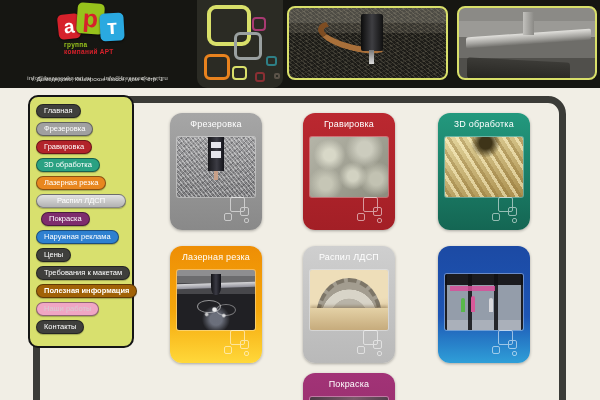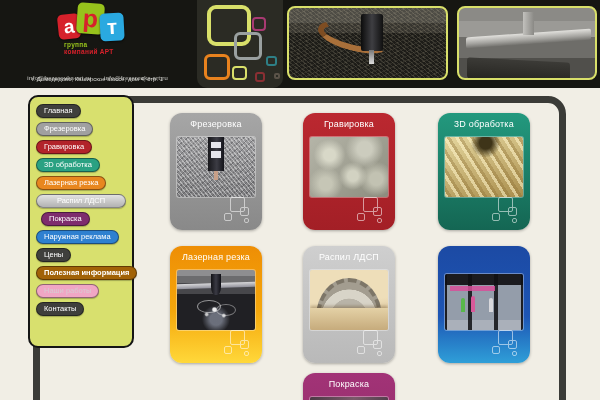--- a/index.html
+++ b/index.html
@@ -213,20 +213,21 @@
   <nav class="sidebar">
     <a class="mbtn" style="background-color: rgb(63, 63, 60);">Главная</a>
     <a class="mbtn" style="background-color: rgb(160, 160, 160);">Фрезеровка</a>
     <a class="mbtn" style="background-color: rgb(178, 35, 42);">Гравировка</a>
     <a class="mbtn" style="background-color: rgb(42, 161, 130);">3D обработка</a>
     <a class="mbtn" style="background-color: rgb(232, 135, 31);">Лазерная резка</a>
     <a class="mbtn wide-silver">Распил ЛДСП</a>
     <a class="mbtn indent" style="background-color: rgb(126, 44, 109);">Покраска</a>
     <a class="mbtn" style="background-color: rgb(46, 128, 208);">Наружная реклама</a>
     <a class="mbtn" style="background-color: rgb(63, 63, 60);">Цены</a>
+    <a class="mbtn" style="background-color: rgb(63, 63, 60);">Требования к макетам</a>
     <a class="mbtn" style="background-color: #a16207; font-weight: bold;">Полезная информация</a>
     <a class="mbtn muted-text" style="background-color: rgb(240, 166, 196);">Наши работы</a>
     <a class="mbtn" style="background-color: rgb(63, 63, 60);">Контакты</a>
   </nav>
 
   <div class="card card-milling c-r1 c-c1">
     <div class="card-title">Фрезеровка</div>
     <div class="cphoto scene-frez">
       <div class="f-spindle"></div>
       <div class="f-lab1"></div>

